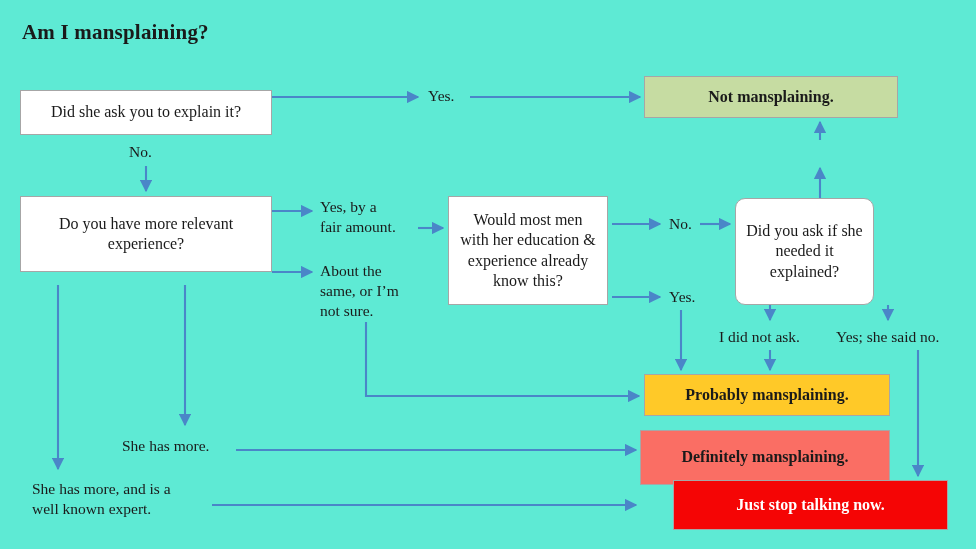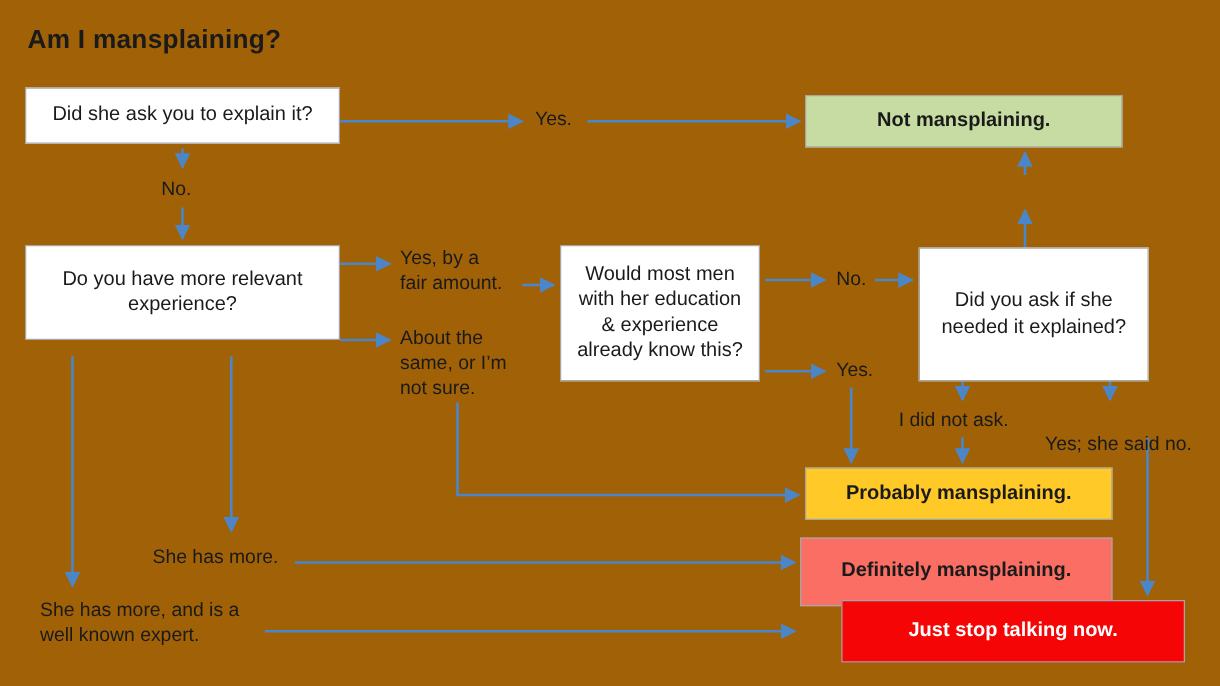--- a/index.html
+++ b/index.html
@@ -4,22 +4,22 @@
 <style>
   html, body {
     margin: 0;
     padding: 0;
     background: #ffffff;
   }
   #canvas {
     position: relative;
     width: 976px;
     height: 549px;
-    background: #a16207;
-    font-family: Liberation Sans, sans-serif;
+    background: #5eead4;
+    font-family: Liberation Serif, serif;
     overflow: hidden;
   }
   #connectors {
     position: absolute;
     left: 0;
     top: 0;
     width: 976px;
     height: 549px;
     pointer-events: none;
   }
@@ -115,33 +115,33 @@
       <path d="M 185 285 L 185 425"></path>
 
       <path d="M 236 450 L 636 450"></path>
 
       <path d="M 58 285 L 58 469"></path>
 
       <path d="M 212 505 L 636 505"></path>
     </g>
   </svg>
 
-  <div class="node question" style="left:20px; top:70px; width:252px; height:45px;">
+  <div class="node question" style="left:20px; top:90px; width:252px; height:45px;">
     <span>Did she ask you to explain it?</span>
   </div>
 
   <div class="node question" style="left:20px; top:196px; width:252px; height:76px;">
     <span>Do you have more relevant experience?</span>
   </div>
 
   <div class="node question" style="left:448px; top:196px; width:160px; height:109px;">
     <span>Would most men with her education &amp; experience already know this?</span>
   </div>
 
-  <div class="node question" style="left:735px; top:198px; width:184px; height:107px;">
+  <div class="node question" style="left:735px; top:198px; width:139px; height:107px;border-radius:10px;">
     <span>Did you ask if she needed it explained?</span>
   </div>
 
   <div class="node outcome" style="left:644px; top:76px; width:254px; height:42px; background:#c6dca2;">
     <span>Not mansplaining.</span>
   </div>
 
   <div class="node outcome" style="left:644px; top:374px; width:246px; height:42px; background:#ffc928;">
     <span>Probably mansplaining.</span>
   </div>
@@ -165,20 +165,20 @@
 same, or I’m
 not sure.</div>
 
   <div class="label" style="left:669px; top:214px;">No.</div>
 
   <div class="label" style="left:669px; top:287px;">Yes.</div>
 
 
   <div class="label" style="left:719px; top:327px;">I did not ask.</div>
 
-  <div class="label" style="left:836px; top:346px;">Yes; she said no.</div>
+  <div class="label" style="left:836px; top:327px;">Yes; she said no.</div>
 
   <div class="label" style="left:122px; top:436px;">She has more.</div>
 
   <div class="label" style="left:32px; top:479px;">She has more, and is a
 well known expert.</div>
 
 </div>
 
 </body></html>

